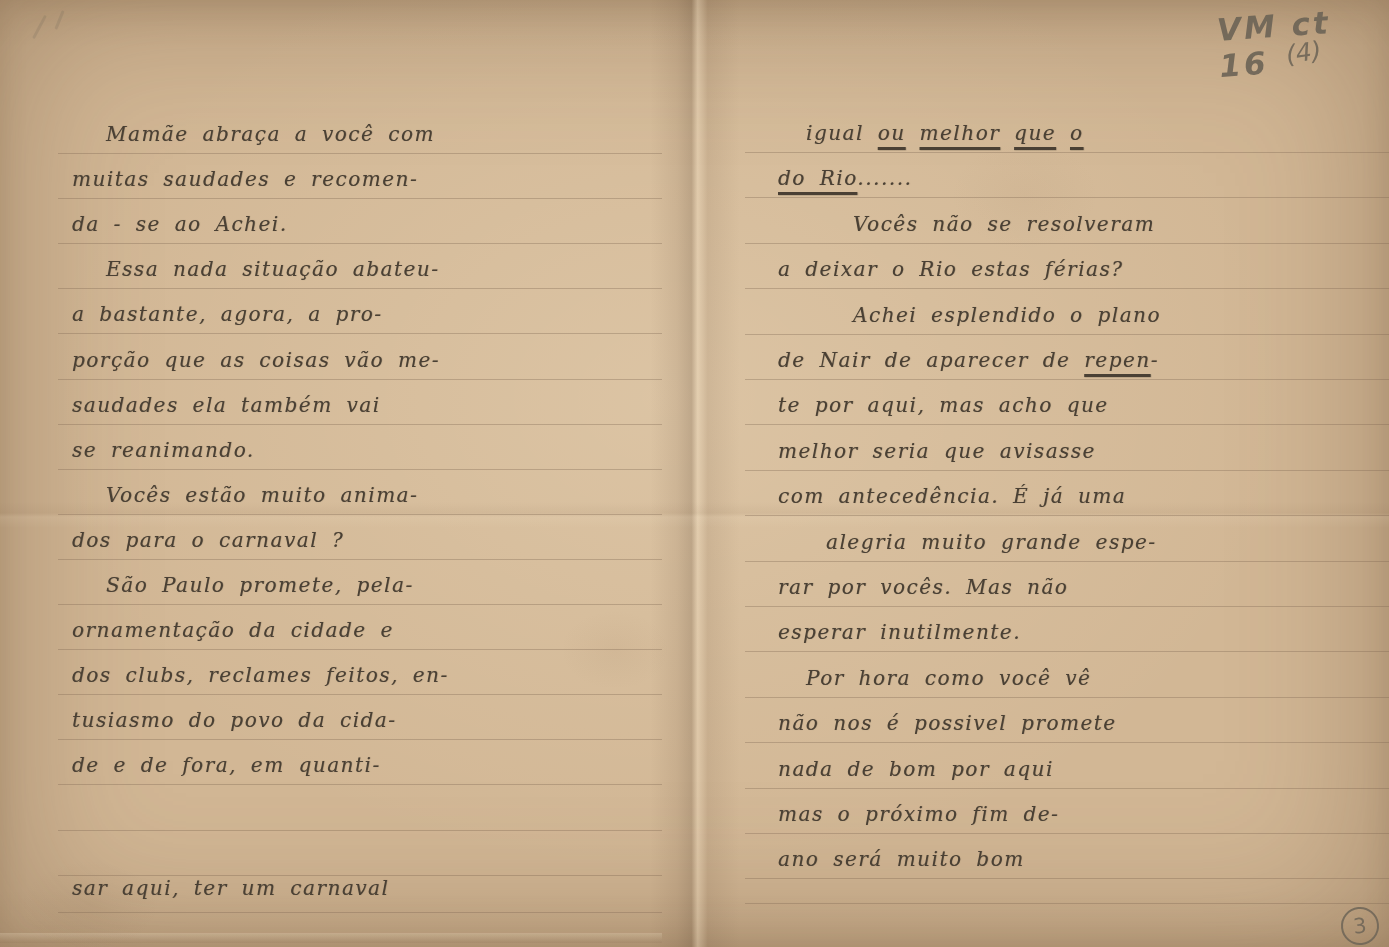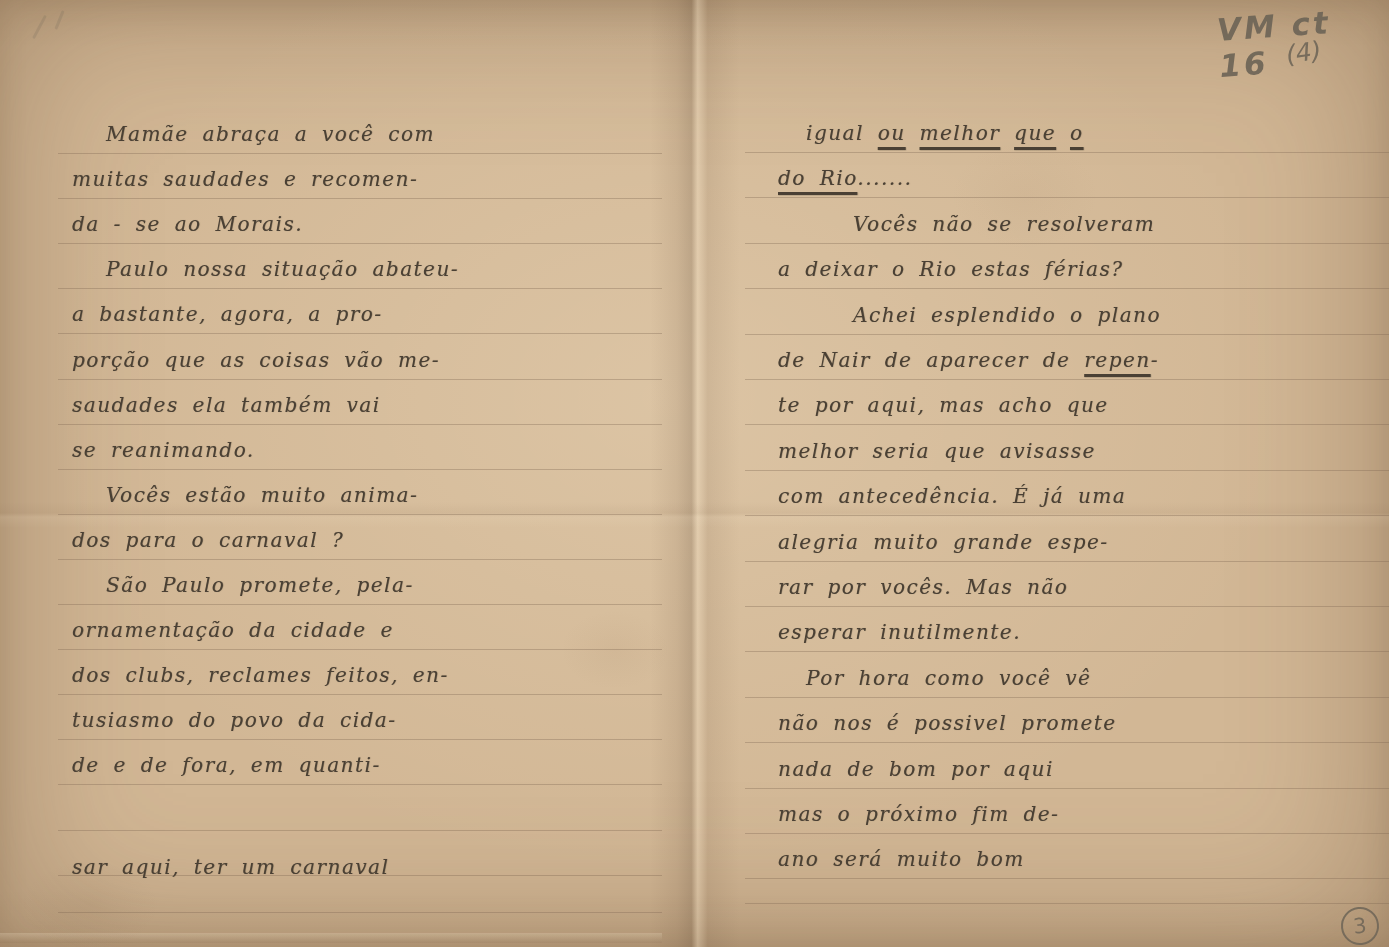--- a/index.html
+++ b/index.html
@@ -103,23 +103,23 @@
     <div class="stroke s1"></div>
     <div class="stroke s2"></div>
   </div>
 
   <div class="page page-left">
       <div class="rule" style="top: 153px;"></div>
       <div class="text-row indent-lg" style="top: 113px;"><span>Mamãe abraça a você com</span></div>
       <div class="rule" style="top: 198.1px;"></div>
       <div class="text-row" style="top: 158.1px; text-align: center;"><span>muitas saudades e recomen-</span></div>
       <div class="rule" style="top: 243.2px;"></div>
-      <div class="text-row" style="top: 203.2px;"><span>da - se ao Morais.</span></div>
+      <div class="text-row" style="top: 203.2px;"><span>da - se ao Achei.</span></div>
       <div class="rule" style="top: 288.3px;"></div>
-      <div class="text-row indent-lg" style="top: 248.3px;"><span>Paulo nossa situação abateu-</span></div>
+      <div class="text-row indent-lg" style="top: 248.3px;"><span>Essa nada situação abateu-</span></div>
       <div class="rule" style="top: 333.4px;"></div>
       <div class="text-row" style="top: 293.4px;"><span>a bastante, agora, a pro-</span></div>
       <div class="rule" style="top: 378.5px;"></div>
       <div class="text-row" style="top: 338.5px; font-style: italic;"><span>porção que as coisas vão me-</span></div>
       <div class="rule" style="top: 423.6px;"></div>
       <div class="text-row" style="top: 383.6px;"><span>saudades ela também vai</span></div>
       <div class="rule" style="top: 468.7px;"></div>
       <div class="text-row" style="top: 428.7px;"><span>se reanimando.</span></div>
       <div class="rule" style="top: 513.8px;"></div>
       <div class="text-row indent-lg" style="top: 473.8px;"><span>Vocês estão muito anima-</span></div>
@@ -130,21 +130,21 @@
       <div class="rule" style="top: 649.1px;"></div>
       <div class="text-row" style="top: 609.1px;"><span>ornamentação da cidade e</span></div>
       <div class="rule" style="top: 694.2px;"></div>
       <div class="text-row" style="top: 654.2px;"><span>dos clubs, reclames feitos, en-</span></div>
       <div class="rule" style="top: 739.3px;"></div>
       <div class="text-row" style="top: 699.3px;"><span>tusiasmo do povo da cida-</span></div>
       <div class="rule" style="top: 784.4px;"></div>
       <div class="text-row" style="top: 744.4px;"><span>de e de fora, em quanti-</span></div>
       <div class="rule" style="top: 829.5px;"></div>
       <div class="rule" style="top: 874.6px;"></div>
-      <div class="text-row" style="top: 846px; text-align: center;"><span>sar aqui, ter um carnaval</span></div>
+      <div class="text-row" style="top: 867px; text-align: center;"><span>sar aqui, ter um carnaval</span></div>
       <div class="rule" style="top: 912px;"></div>
     </div>
 
   <div class="page page-right">
       <div class="rule" style="top: 152px;"></div>
       <div class="text-row indent-sm" style="top: 112px;"><span>igual </span><span class="u">ou</span><span> </span><span class="u">melhor</span><span> </span><span class="u">que</span><span> </span><span class="u">o</span></div>
       <div class="rule" style="top: 197.4px;"></div>
       <div class="text-row" style="top: 157.4px;"><span class="u">do Rio</span><span>.......</span></div>
       <div class="rule" style="top: 242.8px;"></div>
       <div class="text-row indent-lg" style="top: 202.8px;"><span>Vocês não se resolveram</span></div>
@@ -154,21 +154,21 @@
       <div class="text-row indent-lg" style="top: 293.6px;"><span>Achei esplendido o plano</span></div>
       <div class="rule" style="top: 379px;"></div>
       <div class="text-row" style="top: 339px;"><span>de Nair de aparecer de </span><span class="u">repen</span><span>-</span></div>
       <div class="rule" style="top: 424.4px;"></div>
       <div class="text-row" style="top: 384.4px;"><span>te por aqui, mas acho que</span></div>
       <div class="rule" style="top: 469.8px;"></div>
       <div class="text-row" style="top: 429.8px;"><span>melhor seria que avisasse</span></div>
       <div class="rule" style="top: 515.2px;"></div>
       <div class="text-row" style="top: 475.2px;"><span>com antecedência. É já uma</span></div>
       <div class="rule" style="top: 560.6px;"></div>
-      <div class="text-row" style="top: 520.6px;"><span>alegria muito grande espe-</span></div>
+      <div class="text-row" style="top: 520.6px; margin-left: 48px;"><span>alegria muito grande espe-</span></div>
       <div class="rule" style="top: 606px;"></div>
       <div class="text-row" style="top: 566px; text-align: center;"><span>rar por vocês. Mas não</span></div>
       <div class="rule" style="top: 651.4px;"></div>
       <div class="text-row" style="top: 611.4px;"><span>esperar inutilmente.</span></div>
       <div class="rule" style="top: 696.8px;"></div>
       <div class="text-row indent-sm" style="top: 656.8px;"><span>Por hora como você vê</span></div>
       <div class="rule" style="top: 742.2px;"></div>
       <div class="text-row" style="top: 702.2px;"><span>não nos é possivel promete</span></div>
       <div class="rule" style="top: 787.6px;"></div>
       <div class="text-row" style="top: 747.6px;"><span>nada de bom por aqui</span></div>

